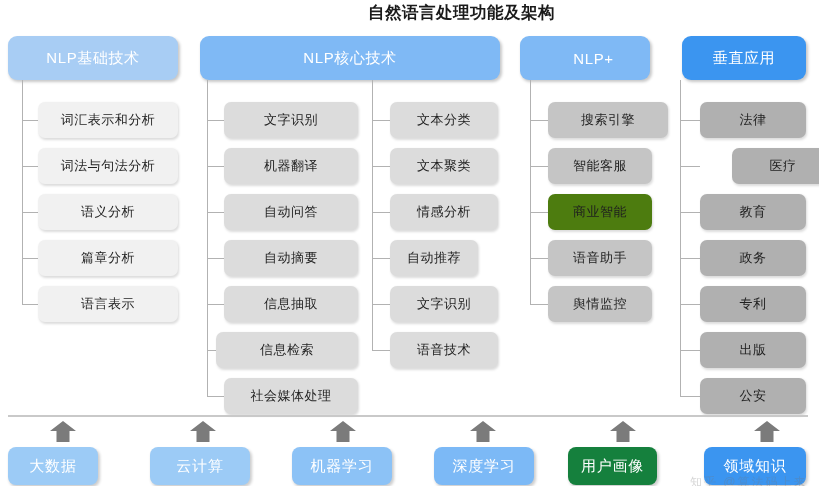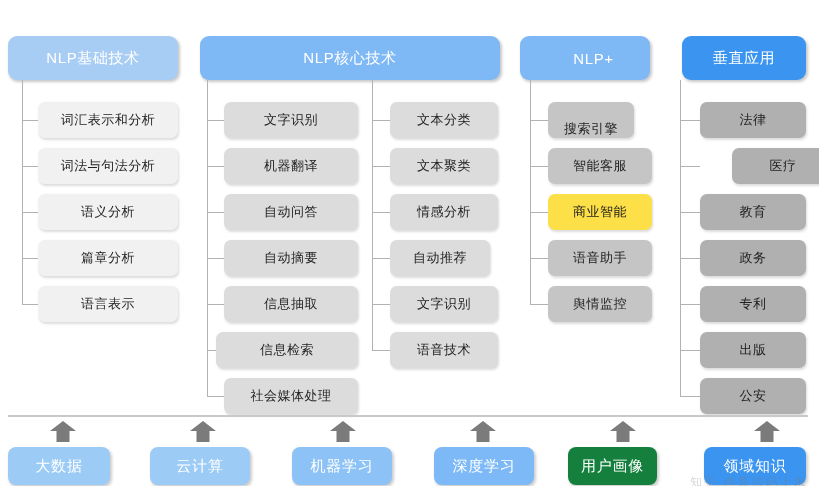--- a/index.html
+++ b/index.html
@@ -83,20 +83,23 @@
     font-size: 12px;
     letter-spacing: 2px;
     white-space: nowrap;
   }
 </style>
 </head>
 <body>
 
 <div id="stage">
 
+  <div class="title">
+    <span>自然语言处理功能及架构</span>
+  </div>
 
   <div id="layers">
       <div class="hdr" style="left: 8px; top: 36px; width: 170px; background: rgb(168, 205, 244);">
         <span>NLP基础技术</span>
       </div>
       <div class="trunk" style="left: 22px; top: 80px; height: 224px;"></div>
       <div class="branch" style="left: 22px; top: 120px; width: 16px;"></div>
       <div class="node" style="left: 38px; top: 102px; width: 140px; background: rgb(241, 241, 241);">
         <span>词汇表示和分析</span>
       </div>
@@ -155,45 +158,45 @@
       </div>
       <div class="branch" style="left: 372px; top: 166px; width: 18px;"></div>
       <div class="node" style="left: 390px; top: 148px; width: 108px; background: rgb(220, 220, 220);">
         <span>文本聚类</span>
       </div>
       <div class="branch" style="left: 372px; top: 212px; width: 18px;"></div>
       <div class="node" style="left: 390px; top: 194px; width: 108px; background: rgb(220, 220, 220);">
         <span>情感分析</span>
       </div>
       <div class="branch" style="left: 372px; top: 258px; width: 18px;"></div>
-      <div class="node" style="left: 390px; top: 240px; width: 100px; background: rgb(220, 220, 220);">
+      <div class="node" style="left: 390px; top: 240px; width: 88px; background: rgb(220, 220, 220);">
         <span>自动推荐</span>
       </div>
       <div class="branch" style="left: 372px; top: 304px; width: 18px;"></div>
       <div class="node" style="left: 390px; top: 286px; width: 108px; background: rgb(220, 220, 220);">
         <span>文字识别</span>
       </div>
       <div class="branch" style="left: 372px; top: 350px; width: 18px;"></div>
       <div class="node" style="left: 390px; top: 332px; width: 108px; background: rgb(220, 220, 220);">
         <span>语音技术</span>
       </div>
       <div class="hdr" style="left: 520px; top: 36px; width: 130px; background: rgb(127, 185, 245); padding-left: 17px;">
         <span>NLP+</span>
       </div>
       <div class="trunk" style="left: 530px; top: 80px; height: 224px;"></div>
       <div class="branch" style="left: 530px; top: 120px; width: 18px;"></div>
-      <div class="node" style="left: 548px; top: 102px; width: 86px; background: rgb(197, 197, 197); align-items: flex-end;">
+      <div class="node" style="left: 548px; top: 102px; width: 120px; background: rgb(197, 197, 197);">
         <span>搜索引擎</span>
       </div>
       <div class="branch" style="left: 530px; top: 166px; width: 18px;"></div>
       <div class="node" style="left: 548px; top: 148px; width: 104px; background: rgb(197, 197, 197);">
         <span>智能客服</span>
       </div>
       <div class="branch" style="left: 530px; top: 212px; width: 18px;"></div>
-      <div class="node" style="left: 548px; top: 194px; width: 104px; background: #fde047;">
+      <div class="node" style="left: 548px; top: 194px; width: 104px; background: #4d7c0f;">
         <span>商业智能</span>
       </div>
       <div class="branch" style="left: 530px; top: 258px; width: 18px;"></div>
       <div class="node" style="left: 548px; top: 240px; width: 104px; background: rgb(197, 197, 197);">
         <span>语音助手</span>
       </div>
       <div class="branch" style="left: 530px; top: 304px; width: 18px;"></div>
       <div class="node" style="left: 548px; top: 286px; width: 104px; background: rgb(197, 197, 197);">
         <span>舆情监控</span>
       </div>
@@ -225,21 +228,21 @@
       <div class="node" style="left: 700px; top: 332px; width: 106px; background: rgb(176, 176, 176);">
         <span>出版</span>
       </div>
       <div class="branch" style="left: 680px; top: 396px; width: 20px;"></div>
       <div class="node" style="left: 700px; top: 378px; width: 106px; background: rgb(176, 176, 176);">
         <span>公安</span>
       </div>
       <svg class="arrow" viewBox="0 0 26 21" style="left: 50px; top: 421px;">
         <path d="M13 0 L26 10 L19.5 10 L19.5 21 L6.5 21 L6.5 10 L0 10 Z" fill="#7b7b7b"></path>
       </svg>
-      <div class="base" style="left: 8px; top: 447px; width: 102px; background: rgb(156, 203, 246);">
+      <div class="base" style="left: 8px; top: 447px; width: 90px; background: rgb(156, 203, 246);">
         <span>大数据</span>
       </div>
       <svg class="arrow" viewBox="0 0 26 21" style="left: 190px; top: 421px;">
         <path d="M13 0 L26 10 L19.5 10 L19.5 21 L6.5 21 L6.5 10 L0 10 Z" fill="#7b7b7b"></path>
       </svg>
       <div class="base" style="left: 150px; top: 447px; width: 100px; background: rgb(156, 203, 246);">
         <span>云计算</span>
       </div>
       <svg class="arrow" viewBox="0 0 26 21" style="left: 330px; top: 421px;">
         <path d="M13 0 L26 10 L19.5 10 L19.5 21 L6.5 21 L6.5 10 L0 10 Z" fill="#7b7b7b"></path>

